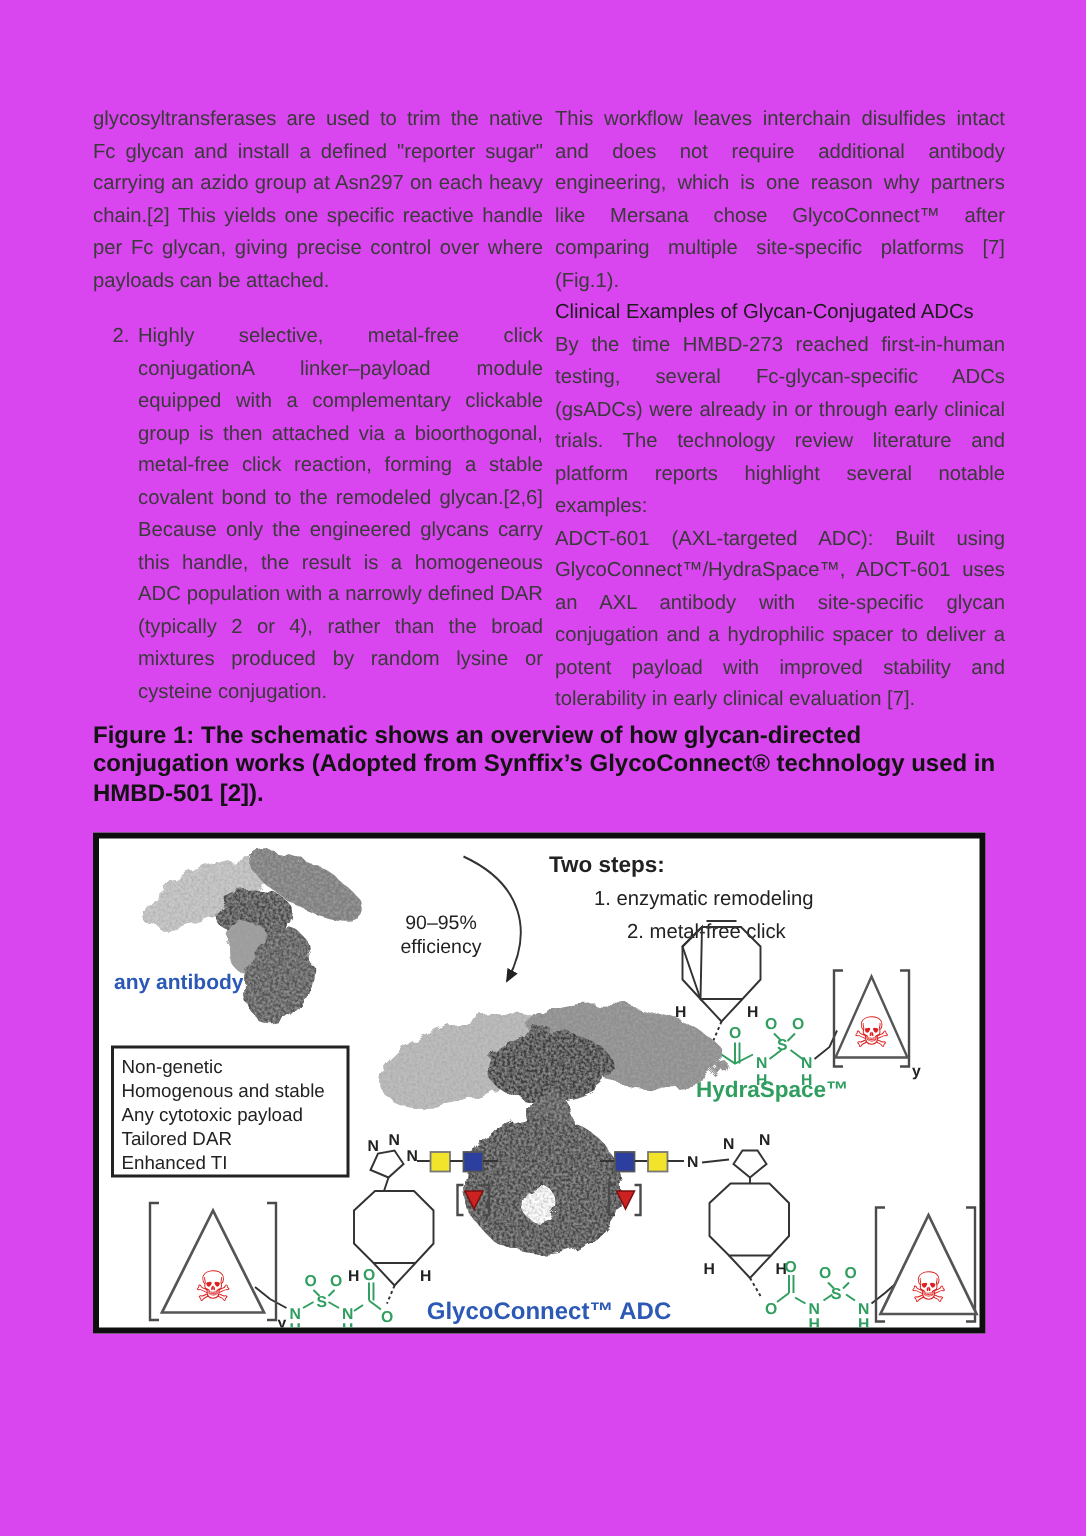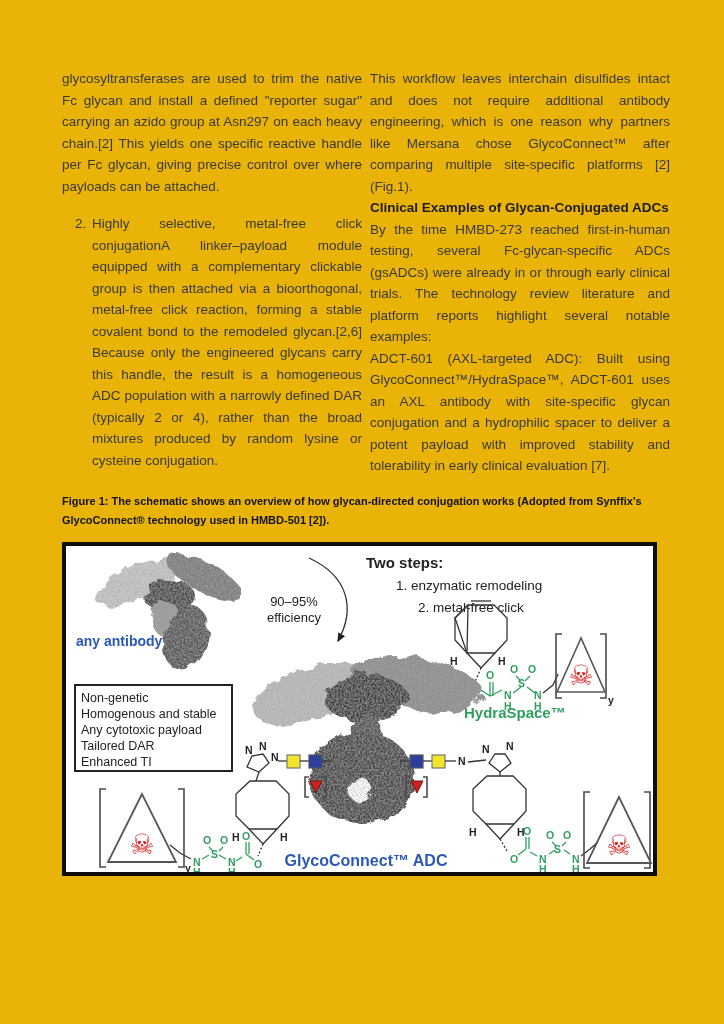--- a/index.html
+++ b/index.html
@@ -1,26 +1,26 @@
 <!DOCTYPE html>
 <html><head>
 <meta charset="utf-8">
 <style>
   html,body{margin:0;padding:0;background:#fdf8f4;}
-  .page{position:relative;width:724px;height:1024px;background:#eab308;
+  .page{position:relative;width:724px;height:1024px;background:#d946ef;
         font-family:"Liberation Sans",sans-serif;color:#3a3a3a;overflow:hidden;}
   .content{padding:68px 50px 0 62px;}
   .columns{display:flex;gap:8px;}
   .col{width:300px;font-size:13.5px;line-height:21.5px;text-align:justify;}
   .col p{margin:0;}
   .list-item{display:flex;margin-top:16px;padding-left:13px;}
   .list-num{width:17px;flex:0 0 17px;}
   .list-body{flex:1;text-align:justify;}
-  .rheading{font-size:13.5px;line-height:21.5px;font-weight:bold;color:#1d1d1d;margin:12px 0 0 0;}
-  .caption{font-weight:bold;font-size:11px;line-height:19.5px;color:#131313;margin-top:15px;width:606px;text-align:left;}
+  .rheading{font-size:13.5px;line-height:21.5px;font-weight:normal;color:#1d1d1d;margin:12px 0 0 0;}
+  .caption{font-weight:bold;font-size:16px;line-height:19.5px;color:#131313;margin-top:4px;width:606px;text-align:left;}
   .figure-frame{margin-top:8px;width:587px;height:326px;border:4px solid #0e0e0e;background:#ffffff;}
   svg{display:block;}
   svg text{font-family:"Liberation Sans",sans-serif;fill:#222;}
   .t-bold{font-weight:bold;}
   .blue{fill:#2b59b5;}
   .green{fill:#2f9e5f;}
   .atom{font-size:10.5px;font-weight:bold;fill:#2f9e5f;}
   .atomk{font-size:10.5px;font-weight:bold;fill:#222;}
   .bond{stroke:#333;stroke-width:1.3;fill:none;}
   .gbond{stroke:#2f9e5f;stroke-width:1.3;fill:none;}
@@ -35,21 +35,21 @@
 
     <div class="columns">
       <div class="col">
         <p>glycosyltransferases are used to trim the native Fc glycan and install a defined "reporter sugar" carrying an azido group at Asn297 on each heavy chain.[2] This yields one specific reactive handle per Fc glycan, giving precise control over where payloads can be attached.</p>
         <div class="list-item">
           <span class="list-num">2.</span>
           <span class="list-body">Highly selective, metal-free click conjugationA linker–payload module equipped with a complementary clickable group is then attached via a bioorthogonal, metal-free click reaction, forming a stable covalent bond to the remodeled glycan.[2,6] Because only the engineered glycans carry this handle, the result is a homogeneous ADC population with a narrowly defined DAR (typically 2 or 4), rather than the broad mixtures produced by random lysine or cysteine conjugation.</span>
         </div>
       </div>
       <div class="col">
-        <p>This workflow leaves interchain disulfides intact and does not require additional antibody engineering, which is one reason why partners like Mersana chose GlycoConnect™ after comparing multiple site-specific platforms [2] (Fig.1).</p>
+        <p>This workflow leaves interchain disulfides intact and does not require additional antibody engineering, which is one reason why partners like Mersana chose GlycoConnect™ after comparing multiple site-specific platforms [7] (Fig.1).</p>
         <p class="rheading">Clinical Examples of Glycan-Conjugated ADCs</p>
         <p>By the time HMBD-273 reached first-in-human testing, several Fc-glycan-specific ADCs (gsADCs) were already in or through early clinical trials. The technology review literature and platform reports highlight several notable examples:</p>
         <p>ADCT-601 (AXL-targeted ADC): Built using GlycoConnect™/HydraSpace™, ADCT-601 uses an AXL antibody with site-specific glycan conjugation and a hydrophilic spacer to deliver a potent payload with improved stability and tolerability in early clinical evaluation [7].</p>
       </div>
     </div>
 
     <p class="caption">Figure 1: The schematic shows an overview of how glycan-directed conjugation works (Adopted from Synffix’s GlycoConnect®  technology used in HMBD-501 [2]).</p>
 
     <div class="figure-frame">
       <svg width="587" height="326" viewBox="0 0 587 326">

